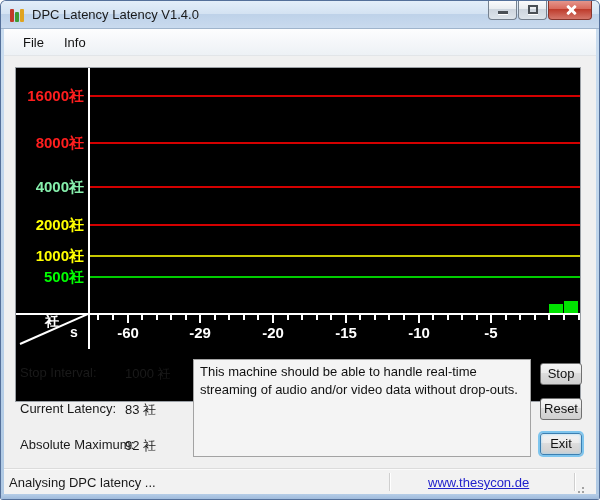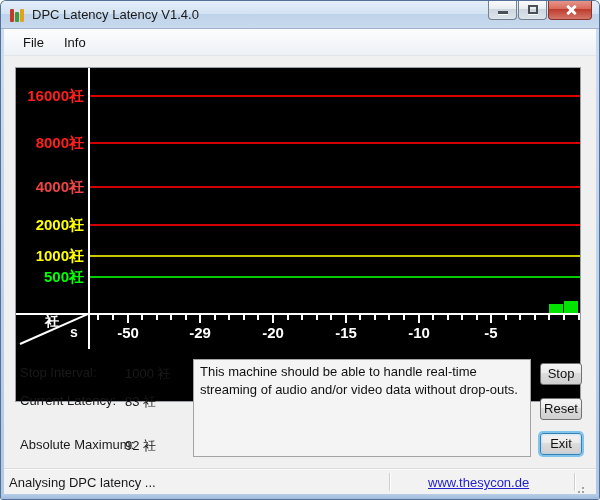--- a/index.html
+++ b/index.html
@@ -141,33 +141,33 @@
       <div class="menu-item">Info</div>
     </div>
 
   <div class="chart-frame">
     <div class="chart" id="chart">
         <div class="gridline" style="left: 72px; top: 27px; width: 492px; background: rgb(212, 0, 0);"></div>
         <div class="ylabel" style="left: 0px; top: 19px; color: rgb(255, 30, 30);">16000衽</div>
         <div class="gridline" style="left: 72px; top: 74px; width: 492px; background: rgb(212, 0, 0);"></div>
         <div class="ylabel" style="left: 0px; top: 66px; color: rgb(255, 30, 30);">8000衽</div>
         <div class="gridline" style="left: 72px; top: 118px; width: 492px; background: rgb(212, 0, 0);"></div>
-        <div class="ylabel" style="left: 0px; top: 110px; color: #ef4444;">4000衽</div>
+        <div class="ylabel" style="left: 0px; top: 110px; color: #86efac;">4000衽</div>
         <div class="gridline" style="left: 72px; top: 156px; width: 492px; background: rgb(212, 0, 0);"></div>
         <div class="ylabel" style="left: 0px; top: 148px; color: rgb(255, 255, 0);">2000衽</div>
         <div class="gridline" style="left: 72px; top: 187px; width: 492px; background: rgb(200, 200, 0);"></div>
         <div class="ylabel" style="left: 0px; top: 179px; color: rgb(255, 255, 0);">1000衽</div>
         <div class="gridline" style="left: 72px; top: 208px; width: 492px; background: rgb(0, 204, 0);"></div>
         <div class="ylabel" style="left: 0px; top: 200px; color: rgb(0, 255, 0);">500衽</div>
         <div class="vaxis" style="left: 72px; height: 281px;"></div>
         <div class="baseline" style="top: 245px; width: 564px;"></div>
         <div class="tick" style="left: 81px; top: 247px; height: 5px;"></div>
         <div class="tick" style="left: 96px; top: 247px; height: 5px;"></div>
         <div class="tick" style="left: 111px; top: 247px; height: 8px;"></div>
-        <div class="xlabel" style="left: 92px; top: 256px;">-50</div>
+        <div class="xlabel" style="left: 92px; top: 256px;">-60</div>
         <div class="tick" style="left: 125px; top: 247px; height: 5px;"></div>
         <div class="tick" style="left: 140px; top: 247px; height: 5px;"></div>
         <div class="tick" style="left: 154px; top: 247px; height: 5px;"></div>
         <div class="tick" style="left: 169px; top: 247px; height: 5px;"></div>
         <div class="tick" style="left: 183px; top: 247px; height: 8px;"></div>
         <div class="xlabel" style="left: 164px; top: 256px;">-29</div>
         <div class="tick" style="left: 198px; top: 247px; height: 5px;"></div>
         <div class="tick" style="left: 212px; top: 247px; height: 5px;"></div>
         <div class="tick" style="left: 227px; top: 247px; height: 5px;"></div>
         <div class="tick" style="left: 241px; top: 247px; height: 5px;"></div>
@@ -203,21 +203,21 @@
         <div class="bar" style="left: 533px; top: 236px; width: 14px; height: 9px; background: rgb(0, 228, 0);"></div>
         <div class="bar" style="left: 548px; top: 233px; width: 14px; height: 12px; background: rgb(0, 228, 0);"></div>
       </div>
   </div>
 
   <div class="stats" id="stats">
       <div class="stat-row" style="top: 0px;">
         <span class="stat-label">Stop Interval:</span>
         <span class="stat-value">1000 衽</span>
       </div>
-      <div class="stat-row" style="top: 28px; text-decoration: underline;">
+      <div class="stat-row" style="top: 36px; text-decoration: underline;">
         <span class="stat-label">Current Latency:</span>
         <span class="stat-value">83 衽</span>
       </div>
       <div class="stat-row" style="top: 72px;">
         <span class="stat-label">Absolute Maximum:</span>
         <span class="stat-value">92 衽</span>
       </div>
     </div>
 
   <div class="message-box">This machine should be able to handle real-time streaming of audio and/or video data without drop-outs.</div>

